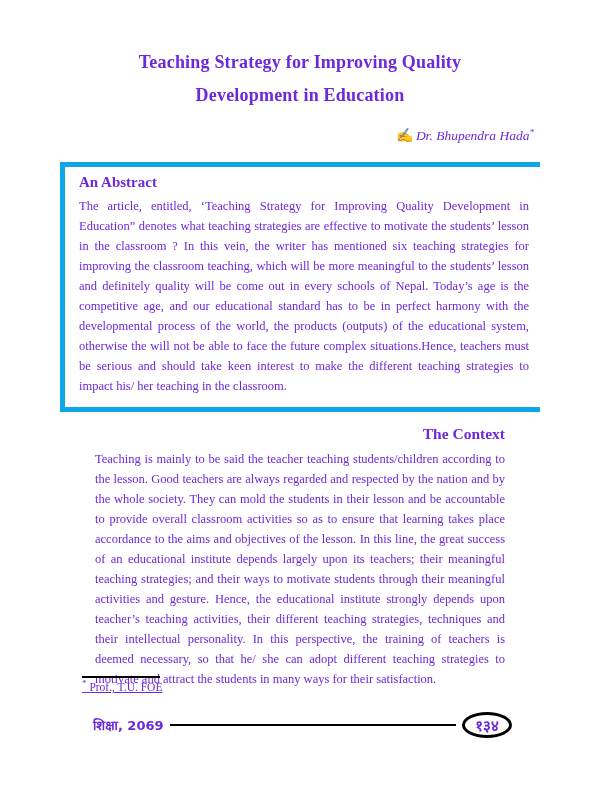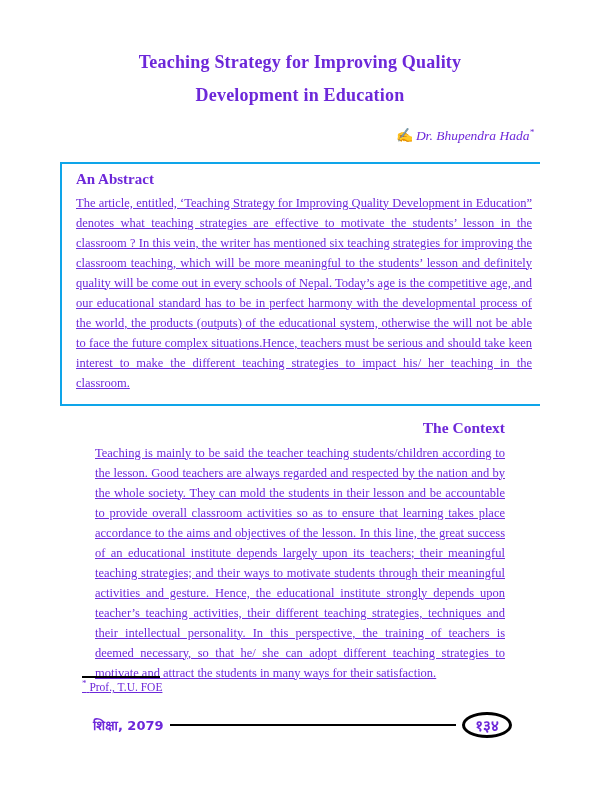--- a/index.html
+++ b/index.html
@@ -31,33 +31,32 @@
   }
   .byline .pen {
     font-style: normal;
     font-size: 14px;
     margin-right: 2px;
   }
   sup { font-size: 9px; vertical-align: super; line-height: 0; }
   .abstract-box {
     margin: 18px auto 0;
     width: 488px;
-    border: 2px solid #0ea5e9;
+    border: 5px solid #0ea5e9;
     padding: 7px 14px 11px;
   }
   .abstract-heading {
     font-size: 15px;
     font-weight: bold;
     margin: 0 0 5px 0;
   }
   .body-text {
     font-size: 12.5px;
     line-height: 1.6;
     text-align: justify;
-    text-decoration: underline;
   }
   .context-heading {
     margin: 13px 35px 0;
     font-size: 15.5px;
     font-weight: bold;
     text-align: right;
   }
   .context-body { margin: 6px 35px 0; }
   .footnote {
     position: absolute;
@@ -121,20 +120,20 @@
   <div class="context-heading">The Context</div>
 
   <div class="body-text context-body">Teaching is mainly to be said the teacher teaching students/children according to the lesson. Good teachers are always regarded and respected by the nation and by the whole society. They can mold the students in their lesson and be accountable to provide overall classroom activities so as to ensure that learning takes place accordance to the aims and objectives of the lesson. In this line, the great success of an educational institute depends largely upon its teachers; their meaningful teaching strategies; and their ways to motivate students through their meaningful activities and gesture. Hence, the educational institute strongly depends upon teacher’s teaching activities, their different teaching strategies, techniques and their intellectual personality. In this perspective, the training of teachers is deemed necessary, so that he/ she can adopt different teaching strategies to motivate and attract the students in many ways for their satisfaction.</div>
 
   <div class="footnote">
     <hr class="footnote-rule">
     <span><sup>*</sup> <span>Prof., T.U. FOE</span></span>
   </div>
 
   <div class="footer">
-    <span class="footer-journal">शिक्षा, 2079</span>
+    <span class="footer-journal">शिक्षा, 2069</span>
     <span class="footer-line"></span>
     <span class="footer-oval">
       <span>१३४</span>
     </span>
   </div>
 
 </div>
 
 </body></html>

